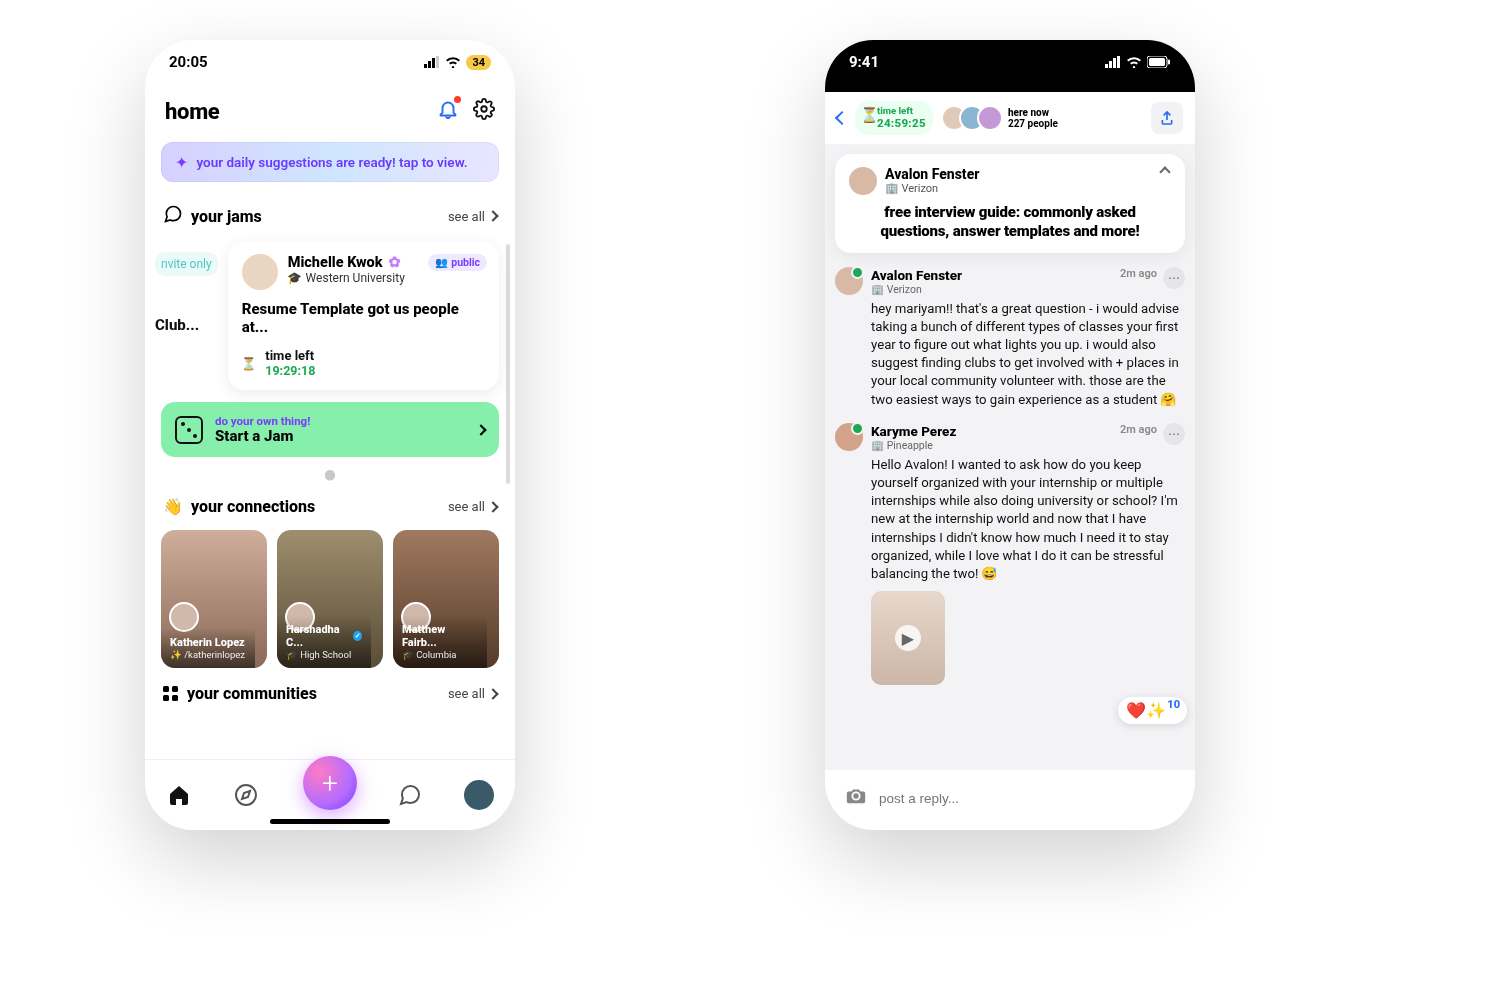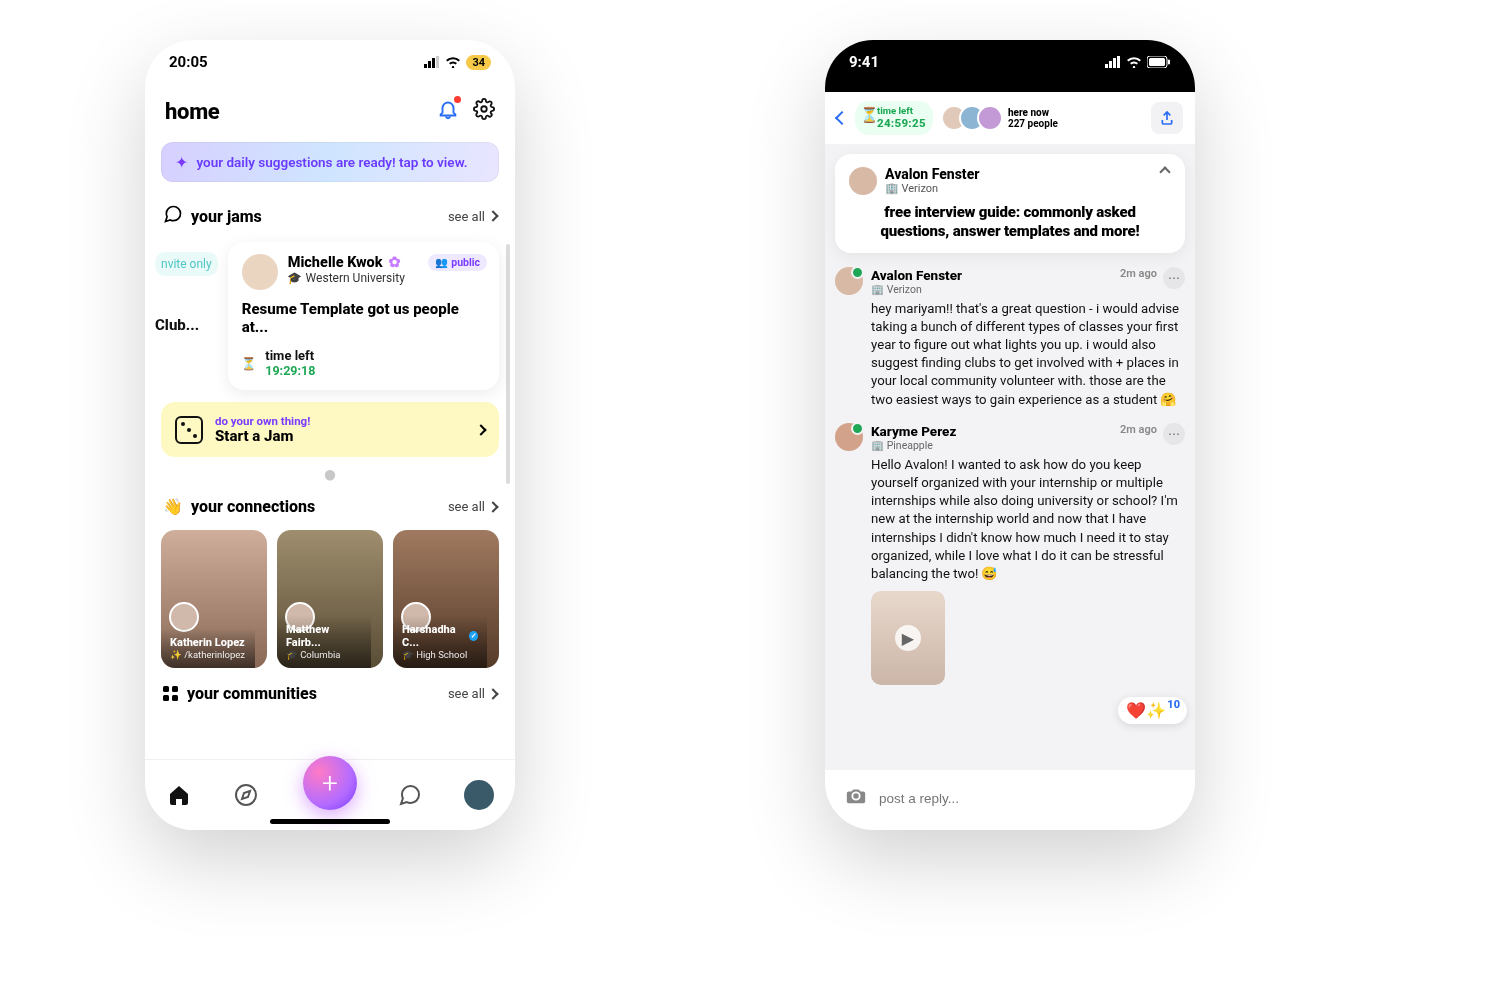--- a/index.html
+++ b/index.html
@@ -37,21 +37,21 @@
   .jam-top{display:flex;align-items:flex-start;gap:10px;}
   .avatar{width:36px;height:36px;border-radius:50%;background:#e9d5c0;flex-shrink:0;}
   .jam-org{font-size:12px;color:#333;}
   .jam-name-row{display:flex;align-items:center;gap:6px;font-size:14.5px;font-weight:800;}
   .verified-flower{color:#c77dff;}
   .public-chip{position:absolute;right:12px;top:12px;background:#efe9ff;color:#7a3bff;font-size:10.5px;font-weight:700;padding:2px 7px;border-radius:10px;display:flex;align-items:center;gap:3px;}
   .jam-title{font-size:15px;font-weight:800;margin-top:10px;}
   .time-left{display:flex;align-items:center;gap:8px;margin-top:12px;color:#1ea856;font-size:12.5px;font-weight:700;}
   .time-left .tlabel{color:#111;font-weight:700;font-size:13px;}
   .club-trunc{font-size:15px;font-weight:800;color:#111;}
-  .start-jam{margin:12px 16px 0;background:#fef9c3;border-radius:14px;padding:12px 14px;display:flex;align-items:center;justify-content:space-between;}
+  .start-jam{margin:12px 16px 0;background:#86efac;border-radius:14px;padding:12px 14px;display:flex;align-items:center;justify-content:space-between;}
   .sj-left{display:flex;align-items:center;gap:12px;}
   .dice{width:24px;height:24px;border:2px solid #111;border-radius:6px;position:relative;}
   .dice::before,.dice::after{content:"";position:absolute;width:4px;height:4px;background:#111;border-radius:50%;}
   .dice::before{left:4px;top:4px;}
   .dice::after{right:4px;bottom:4px;}
   .dice .mid{position:absolute;left:50%;top:50%;width:4px;height:4px;margin:-2px 0 0 -2px;background:#111;border-radius:50%;}
   .sj-top{font-size:11.5px;font-weight:700;color:#7a3bff;}
   .sj-title{font-size:15px;font-weight:800;margin-top:-1px;}
   .dot-indicator{text-align:center;margin:12px 0 2px;color:#c8c8c8;font-size:24px;line-height:10px;}
   .conn-grid{display:flex;gap:10px;padding:8px 16px 0;}
@@ -240,32 +240,32 @@
         <div class="conn-card">
           <span class="conn-avatar"></span>
           <div class="conn-overlay">
             <div class="conn-name">Katherin Lopez</div>
             <div class="conn-sub">✨ /katherinlopez</div>
           </div>
         </div>
         <div class="conn-card">
           <span class="conn-avatar"></span>
           <div class="conn-overlay">
-            <div class="conn-name">Matthew Fairb...</div>
-            <div class="conn-sub">🎓 Columbia</div>
-          </div>
-        </div>
-        <div class="conn-card">
-          <span class="conn-avatar"></span>
-          <div class="conn-overlay">
             <div class="conn-name">
                 <span>Harshadha C...</span> 
                 <span class="verify-dot">✓</span>
               </div>
             <div class="conn-sub">🎓 High School</div>
+          </div>
+        </div>
+        <div class="conn-card">
+          <span class="conn-avatar"></span>
+          <div class="conn-overlay">
+            <div class="conn-name">Matthew Fairb...</div>
+            <div class="conn-sub">🎓 Columbia</div>
           </div>
         </div>
       </div>
 
       <div class="section-head">
         <div class="s-left">
           <span class="grid-ic">
             <svg width="16" height="16" viewBox="0 0 16 16">
                 <rect x="0" y="0" width="6" height="6" rx="1.5" fill="#000"></rect>
                 <rect x="9" y="0" width="6" height="6" rx="1.5" fill="#000"></rect>

